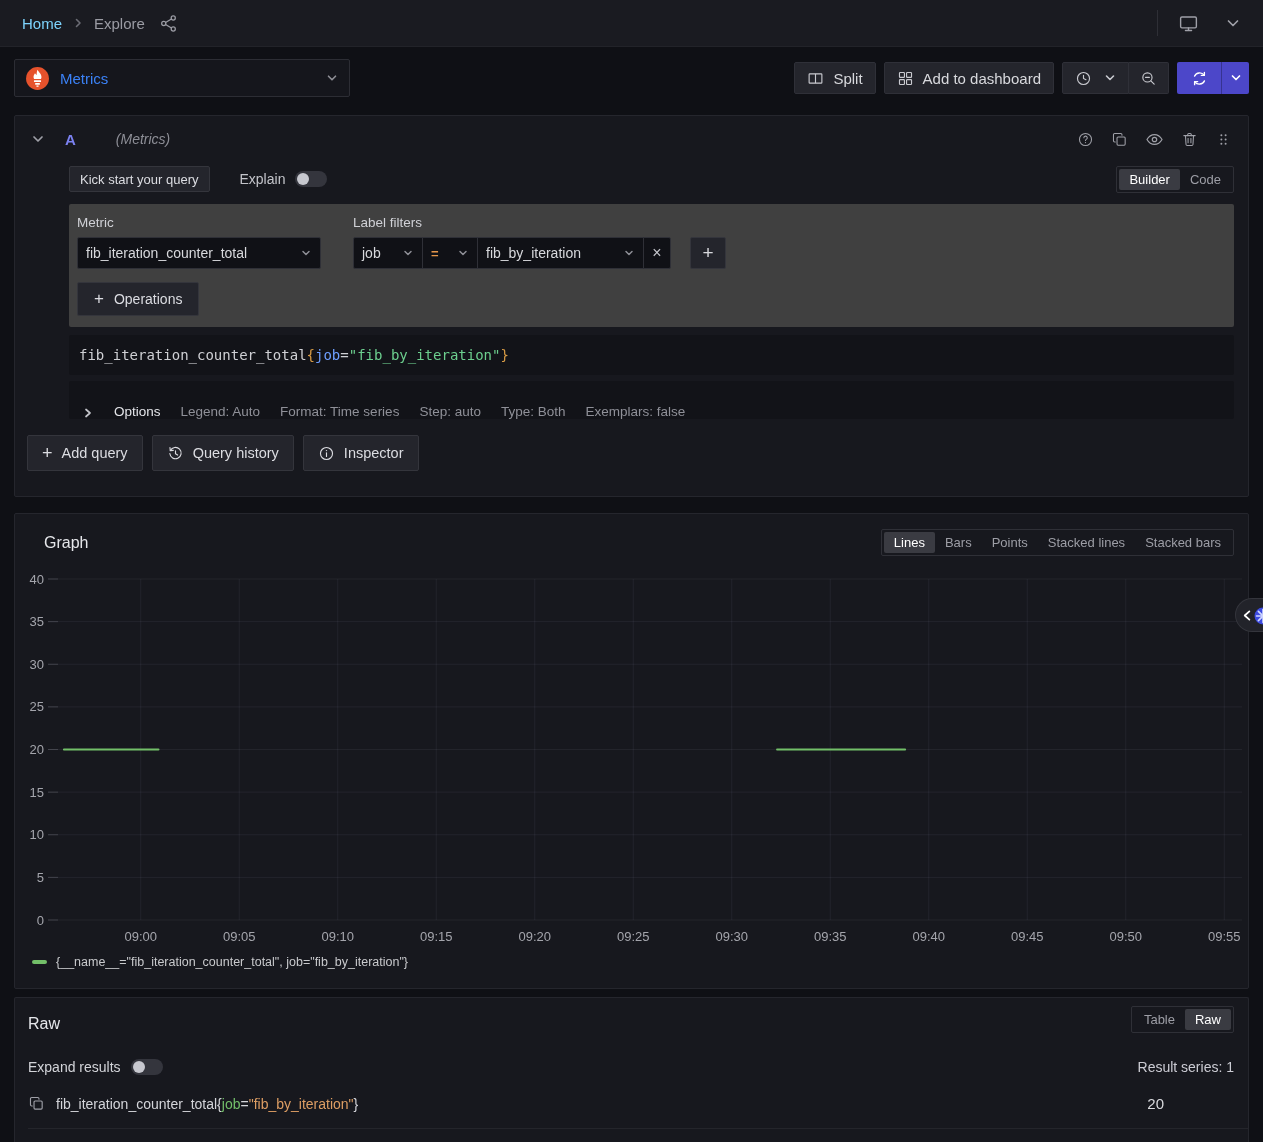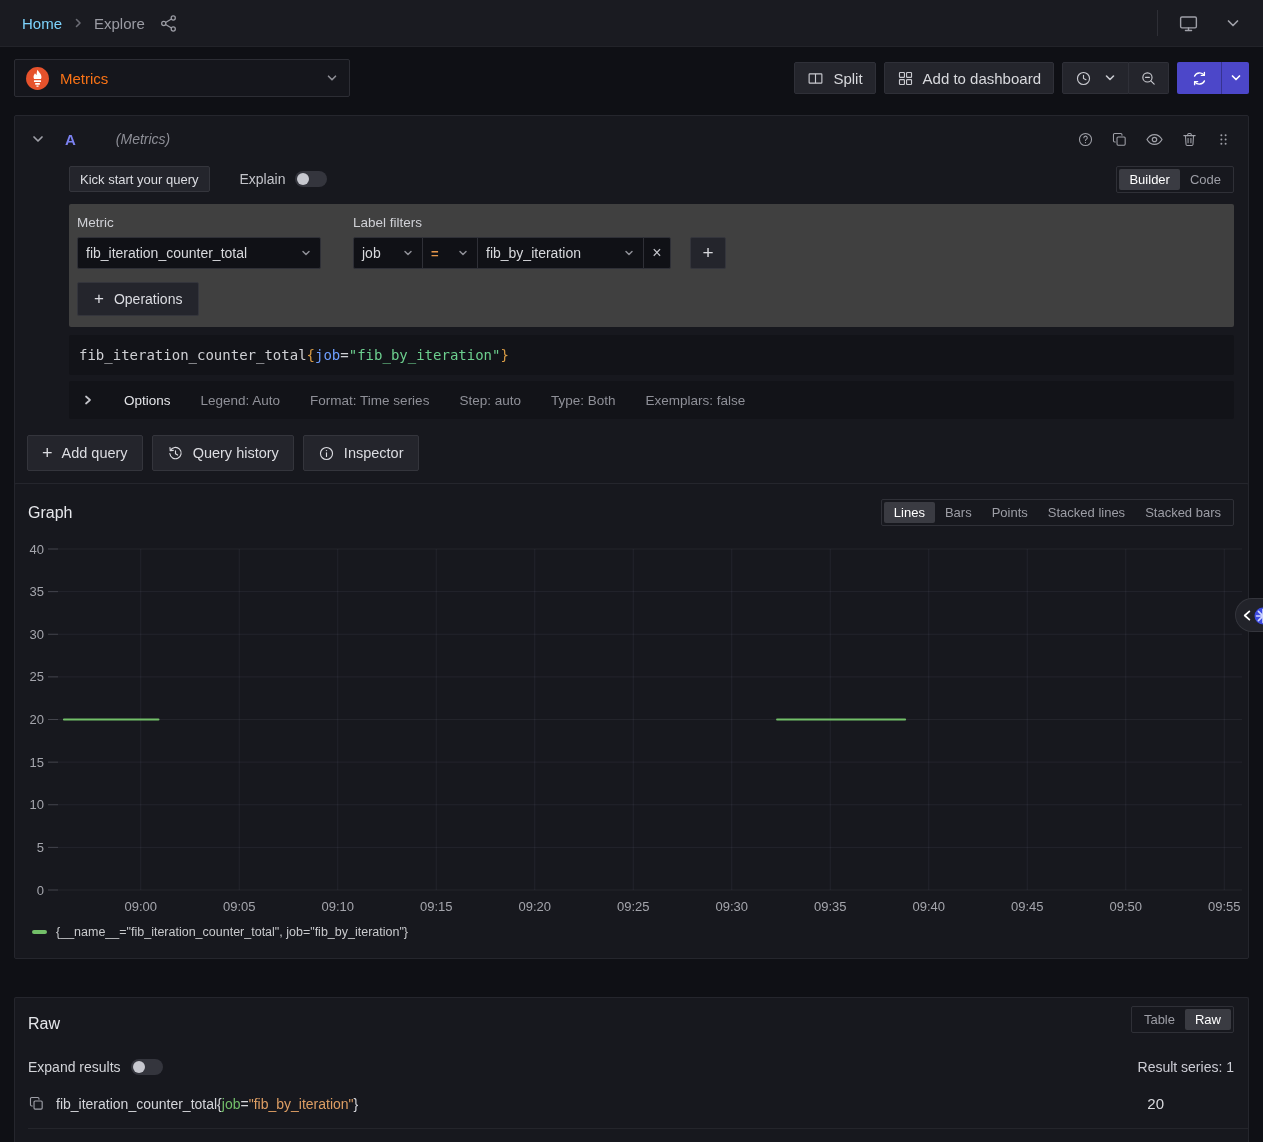--- a/index.html
+++ b/index.html
@@ -31,21 +31,21 @@
 
   
   .toolbar {
     position: absolute; top: 55px; left: 14px; right: 14px; height: 46px;
     display: flex; align-items: center;
   }
   .ds-picker {
     width: 336px; height: 38px; background: #15161c; border: 1px solid #2c2d34;
     border-radius: 2px; display: flex; align-items: center; padding: 0 10px; cursor: pointer;
   }
-  .ds-name { margin-left: 10px; font-size: 15px; color: #f97316; }
+  .ds-name { margin-left: 10px; font-size: 15px; color: #3b82f6; }
   .ds-caret { margin-left: auto; color: #8e8f96; }
   .toolbar-right { margin-left: auto; display: flex; align-items: center; gap: 8px; }
   .btn {
     height: 32px; background: #24252c; border: 1px solid #2f3038; border-radius: 2px;
     color: #d8d9dd; font-size: 15px; display: inline-flex; align-items: center;
     padding: 0 12px; gap: 9px; cursor: pointer; white-space: nowrap;
   }
   .btn .icon { color: #c9cad0; }
   .btn-group { display: flex; align-items: stretch; }
   .btn-group .btn:first-child { border-top-right-radius: 0; border-bottom-right-radius: 0; }
@@ -56,21 +56,21 @@
   .btn-refresh .seg { display: flex; align-items: center; justify-content: center; height: 32px; color: #fff; }
   .btn-refresh .seg.main { width: 44px; }
   .btn-refresh .seg.caret { width: 28px; border-left: 1px solid rgba(0,0,0,0.28); }
 
   
   .panel {
     position: absolute; left: 14px; width: 1235px;
     background: #17181e; border: 1px solid #25262d; border-radius: 2px;
   }
   .panel-query { top: 115px; height: 382px; }
-  .panel-graph { top: 483px; height: 476px; }
+  .panel-graph { top: 513px; height: 476px; padding-left: 16px; }
   .panel-raw   { top: 997px; height: 160px; border-bottom: none; }
 
   
   .q-header { height: 46px; display: flex; align-items: center; padding: 0 16px; }
   .q-collapse { color: #9fa0a8; cursor: pointer; margin-right: 20px; }
   .ref-id { color: #7b81f0; font-size: 15px; font-weight: 600; cursor: pointer; }
   .q-hint { font-style: italic; color: #8d8e96; font-size: 14px; margin-left: 40px; }
   .q-header-icons { margin-left: auto; display: flex; align-items: center; gap: 17px; color: #9fa0a8; }
   .q-header-icons .icon { cursor: pointer; }
 
@@ -143,21 +143,21 @@
     margin-left: 14px; background: #121318; border-radius: 2px;
     padding: 12px 10px; font-family: "DejaVu Sans Mono", "Liberation Mono", monospace;
     font-size: 14px; margin-bottom: 6px; color: #cfd0d4; white-space: nowrap;
   }
   .syn-brace { color: #d79b45; }
   .syn-label { color: #6e9fff; }
   .syn-string { color: #6ccf8e; }
 
   .options-row {
     margin-left: 14px; background: #121318; border-radius: 2px; height: 38px;
-    display: flex; align-items: center; padding: 0 13px; gap: 30px;
+    display: flex; align-items: flex-end; padding: 0 13px; gap: 20px;
     font-size: 13.5px; color: #8f9098; margin-bottom: 10px; cursor: pointer;
   }
   .options-row .chev { color: #c3c4ca; }
   .options-label { color: #e3e4e8; font-weight: 500; }
 
   .q-footer { display: flex; gap: 9px; padding: 6px 0 0 12px; }
   .footer-btn {
     height: 36px; background: #24252c; border: 1px solid #34353c; border-radius: 2px;
     color: #dcdde2; font-size: 14.5px; display: inline-flex; align-items: center;
     padding: 0 14px; gap: 9px; cursor: pointer;

